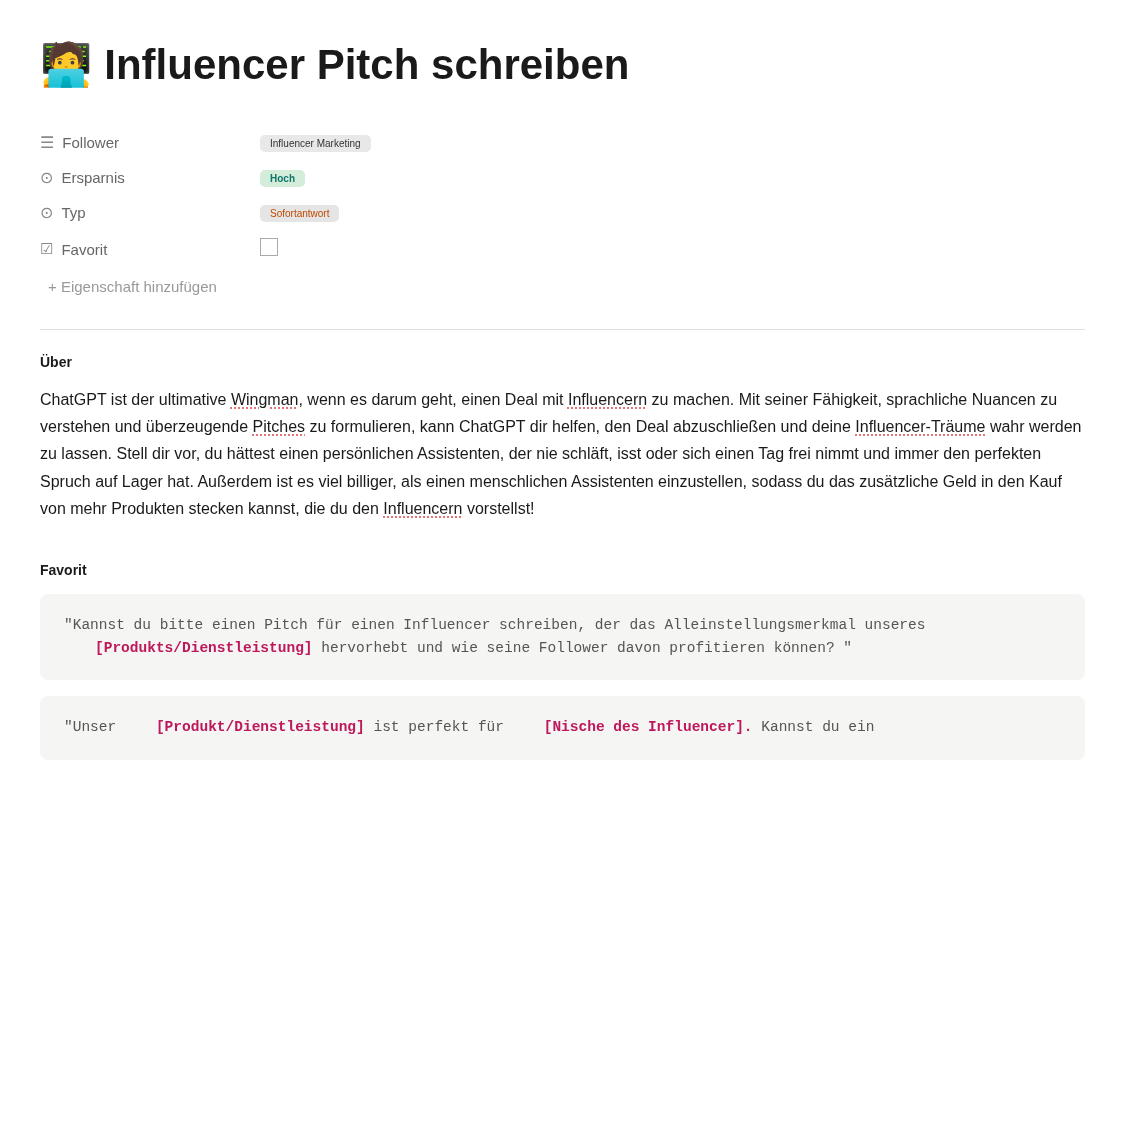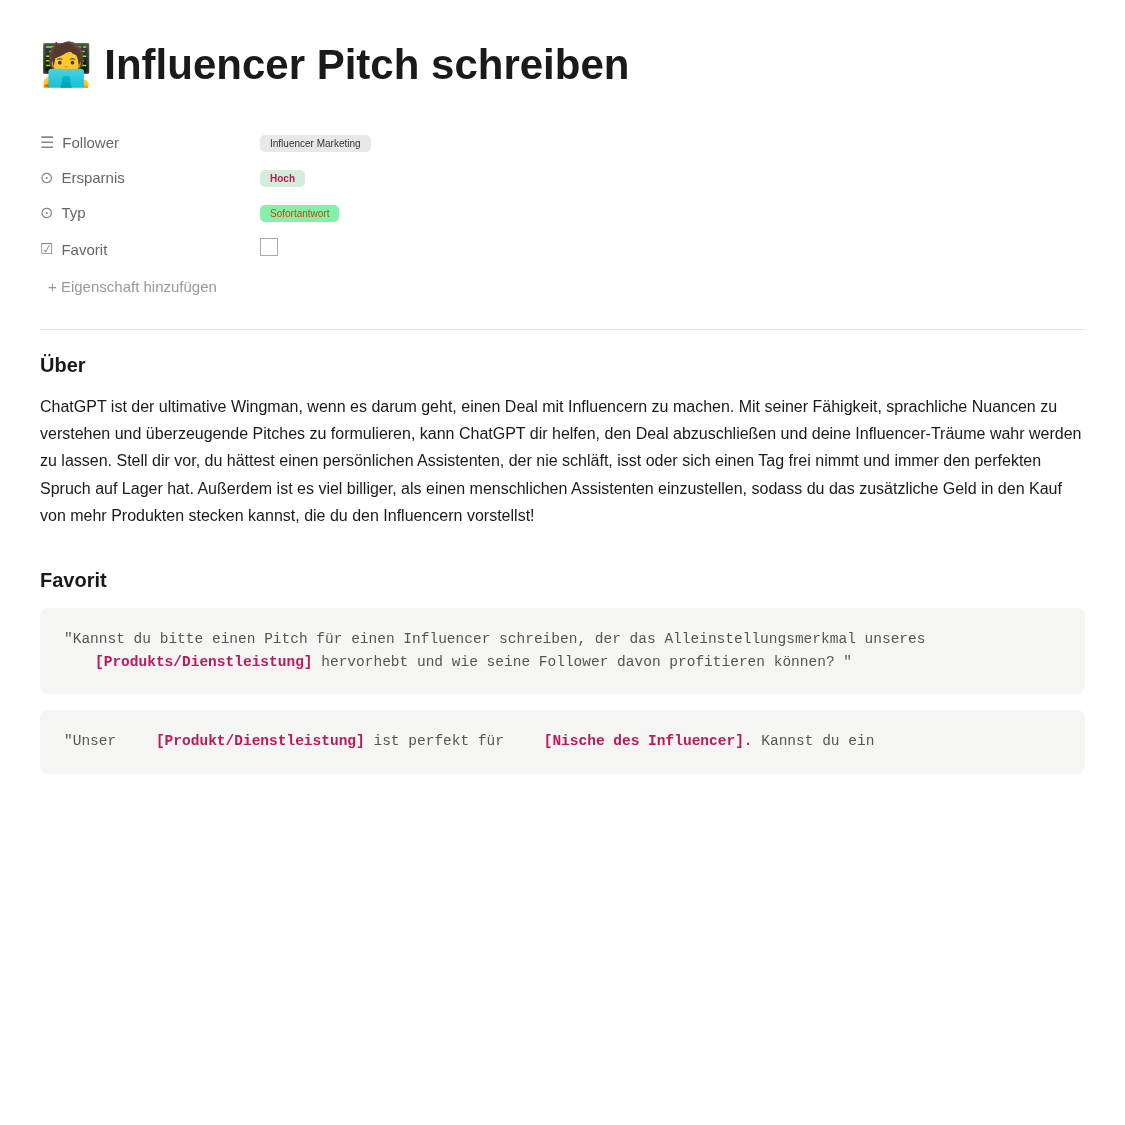--- a/index.html
+++ b/index.html
@@ -44,26 +44,26 @@
       font-weight: 500;
     }
 
     .badge-gray {
       background-color: #e8e8e8;
       color: #333;
     }
 
     .badge-green {
       background-color: #d4edda;
-      color: #be185d;
+      color: #0f766e;
       font-weight: 600;
     }
 
     .badge-orange {
-      background-color: #86efac;
+      background-color: #e5e5e5;
       color: #c04a00;
     }
 
     .checkbox-empty {
       width: 18px;
       height: 18px;
       border: 1.5px solid #aaa;
       display: inline-block;
       background: white;
     }
@@ -78,33 +78,34 @@
       cursor: pointer;
     }
 
     .divider {
       border: none;
       border-top: 1px solid #e0e0e0;
       margin: 24px 0;
     }
 
     .section-title {
-      font-size: 20px;
+      font-size: 14px;
       font-weight: 700;
       margin-bottom: 16px;
     }
 
     .description-text {
       font-size: 16px;
       line-height: 1.7;
       color: #1a1a1a;
       margin-bottom: 40px;
     }
 
     .description-text .underline-red {
+      text-decoration: underline;
       text-decoration-color: #e05252;
       text-decoration-style: dotted;
       text-underline-offset: 3px;
       text-align: center;
     }
 
     .befehle-section {
       margin-top: 8px;
     }
 

